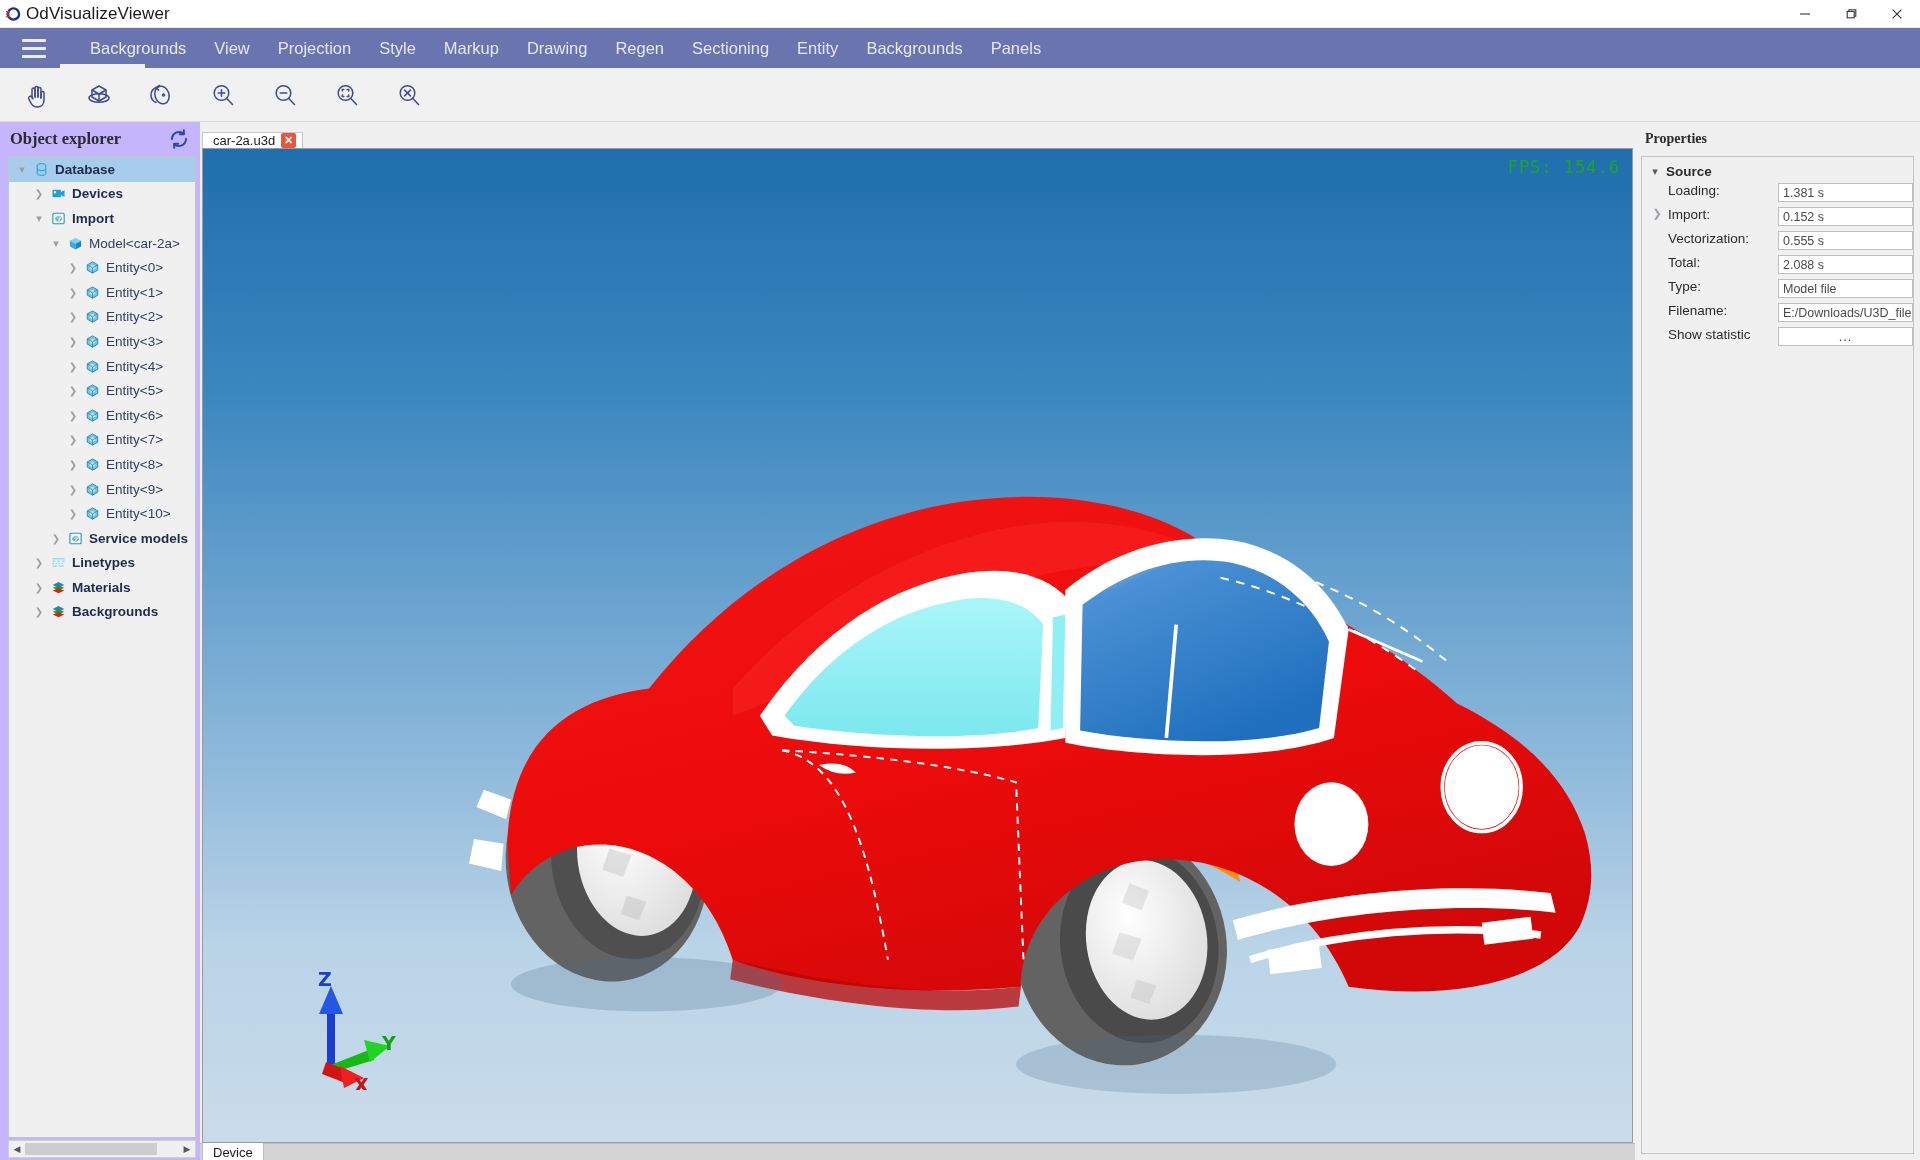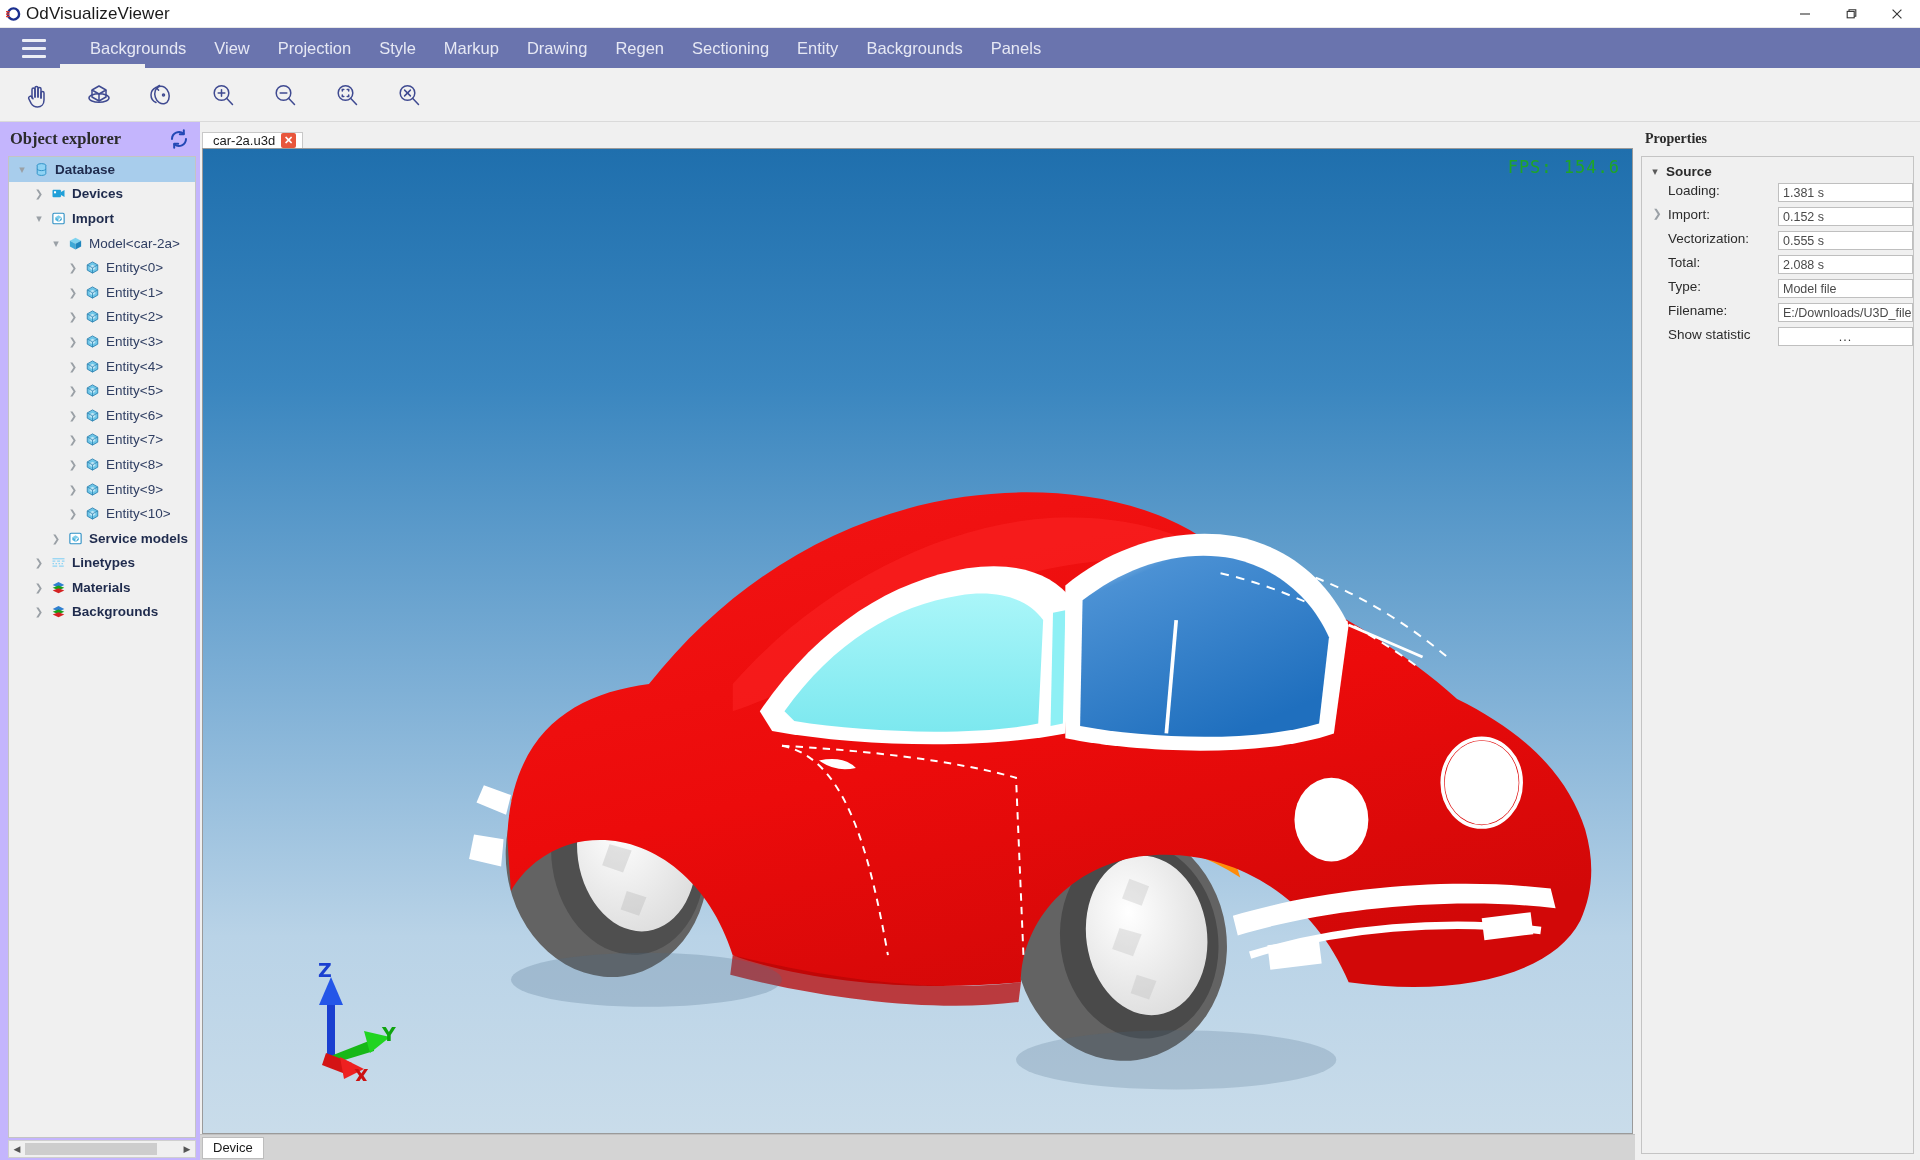--- a/index.html
+++ b/index.html
@@ -119,21 +119,21 @@
   }
   .fps {
     position:absolute; right:12px; top:8px; color:#1fa81f; font-size:17px;
     font-family:"DejaVu Sans Mono", monospace; letter-spacing:1px; opacity:.95;
   }
   .axis-gizmo { position:absolute; left: 75px; bottom: 48px; }
   .car-stage { position:absolute; inset:0; }
   .car-stage svg { width:100%; height:100%; display:block; }
 
   .statusbar {
-    height: 26px; display:flex; align-items:center; background:#d4d4d4; padding-left:2px;
+    height: 17px; display:flex; align-items:center; background:#d4d4d4; padding-left:2px;
     border-top:1px solid #c0c0c0;
   }
   .status-tab {
     background:#ffffff; border:1px solid #bdbdbd; height:22px; display:flex;align-items:center;
     padding: 0 10px; font-size:13px; color:#1a1a1a; cursor:pointer;
   }
 
   
   .right-panel { width: 285px; background:#f0f0f0; display:flex; flex-direction:column; }
   .prop-head { height:34px; display:flex; align-items:center; padding-left:10px; }

